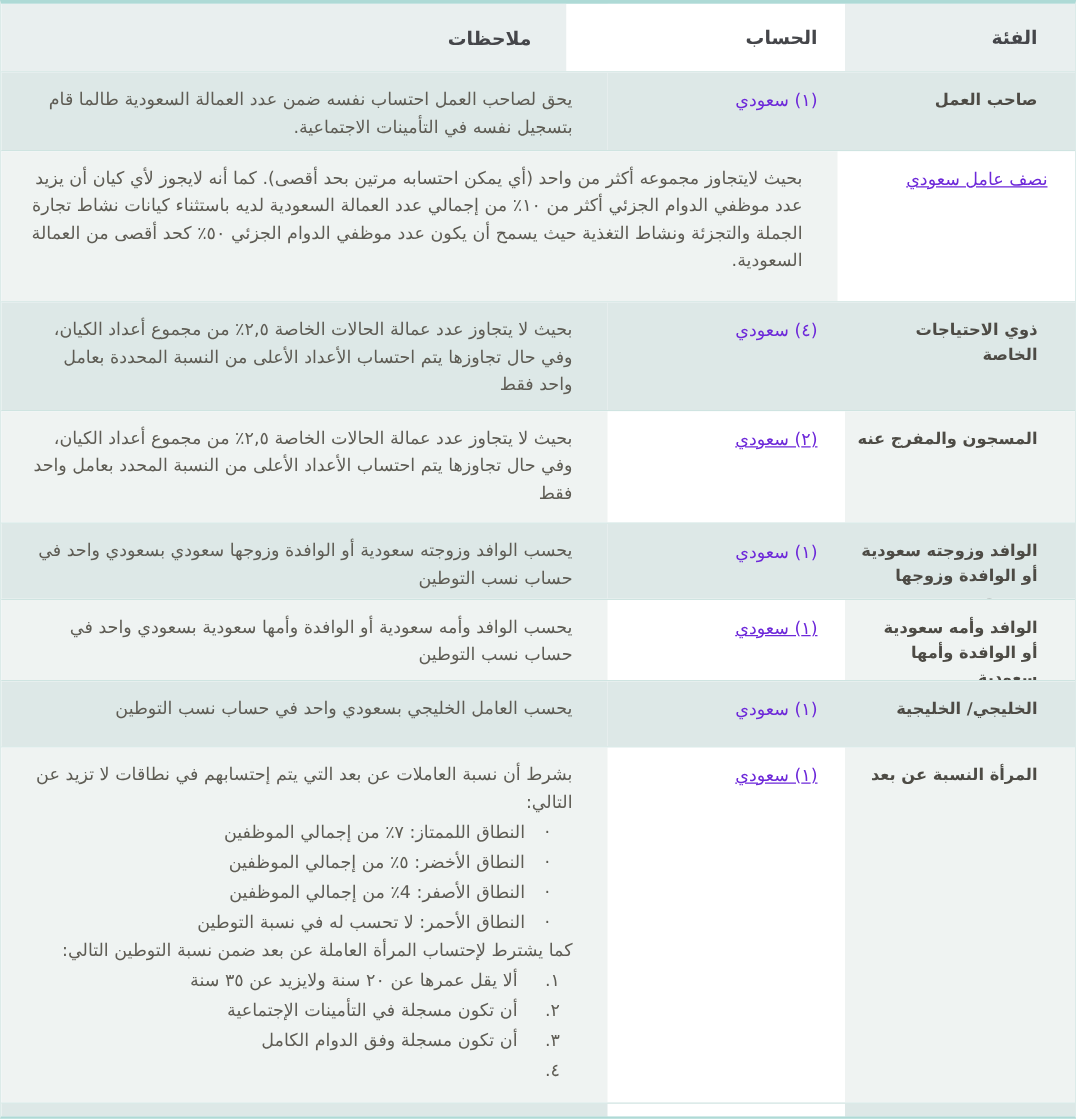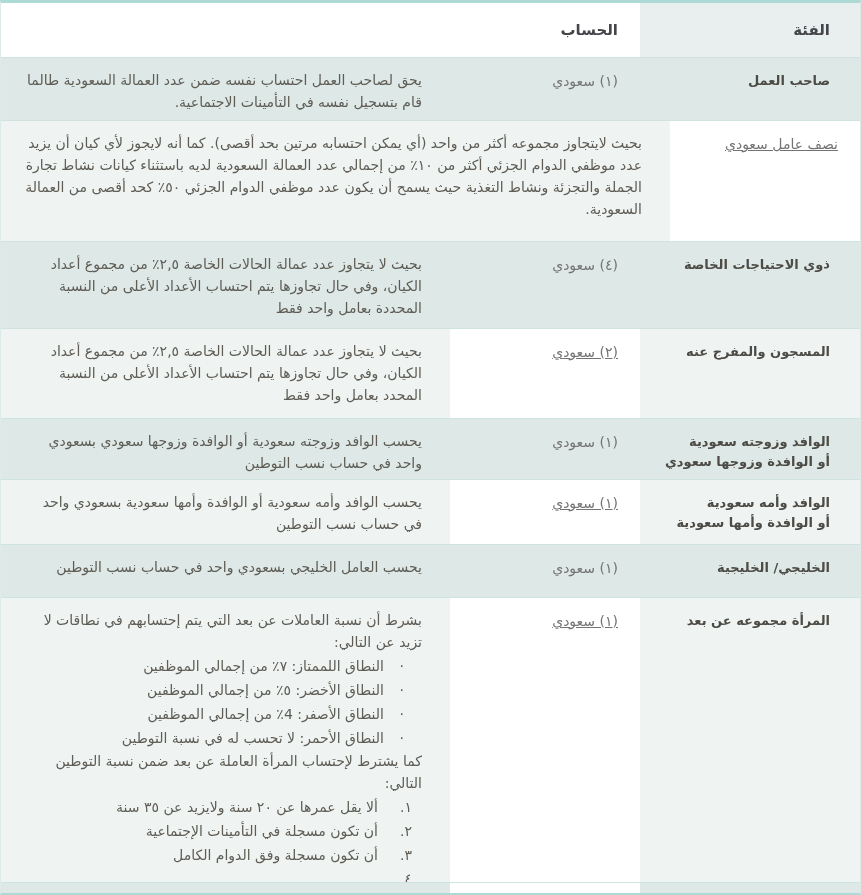--- a/index.html
+++ b/index.html
@@ -13,22 +13,22 @@
     display:flex;flex-direction:column;
     border-top:3px solid #aedad6;
     border-bottom:2px solid #aedad6;
     border-left:1px solid #dcebe9;
     border-right:1px solid #dcebe9;
     background:#ffffff;
   }
   .row{display:flex;flex:0 0 auto;box-sizing:border-box;overflow:hidden;}
   .row + .row{border-top:1px solid #cfe4e1;}
   .cell{box-sizing:border-box;overflow:hidden;}
-  .c-cat{width:220px;padding:13px 30px 8px 8px;font-size:13px;font-weight:bold;color:#4d4b45;line-height:20px;text-align:right;}
-  .c-cnt{width:190px;padding:13px 22px 8px 8px;font-size:14px;color:#737373;line-height:20px;text-align:right;}
+  .c-cat{width:184px;padding:13px 30px 8px 8px;font-size:13px;font-weight:bold;color:#4d4b45;line-height:20px;text-align:right;}
+  .c-cnt{width:190px;padding:13px 22px 8px 8px;font-size:14px;color:#6d28d9;line-height:20px;text-align:right;}
   .c-note{flex:1;padding:11px 28px 8px 22px;font-size:14px;color:#5e5c54;line-height:22px;text-align:right;}
   
   .hdr .c-cat,.hdr .c-note{background:#e9efef;}
   .hdr .c-cnt{background:#ffffff;margin-left:33px;}
   .dark .c-cat,.dark .c-note,.dark .c-cnt{background:#dde8e7;}
   .light .c-cat,.light .c-note{background:#eff3f2;}
   .light .c-cnt{background:#ffffff;text-decoration:underline;}
   .hdr .cell{font-weight:bold;font-size:15px;color:#45464a;padding-top:17px;}
   
   .r-hdr{height:54px;}
@@ -52,20 +52,21 @@
   ol.nlist .itx{flex:1;}
 </style>
 </head>
 <body>
 
 <div class="table">
 
   <div class="row hdr r-hdr">
     <div class="cell c-cat">الفئة</div>
     <div class="cell c-cnt">الحساب</div>
+    <div class="cell c-note">ملاحظات</div>
   </div>
 
   <div class="row dark r-0">
     <div class="cell c-cat">صاحب العمل</div>
     <div class="cell c-cnt">(١) سعودي</div>
     <div class="cell c-note">يحق لصاحب العمل احتساب نفسه ضمن عدد العمالة السعودية طالما قام بتسجيل نفسه في التأمينات الاجتماعية.</div>
   </div>
 
   <div class="row light r-1">
     <div class="cell c-cnt">نصف عامل سعودي</div>
@@ -102,21 +103,21 @@
     <div class="cell c-note">يحسب الوافد وأمه سعودية أو الوافدة وأمها سعودية بسعودي واحد في حساب نسب التوطين</div>
   </div>
 
   <div class="row dark r-6">
     <div class="cell c-cat">الخليجي/ الخليجية</div>
     <div class="cell c-cnt">(١) سعودي</div>
     <div class="cell c-note">يحسب العامل الخليجي بسعودي واحد في حساب نسب التوطين</div>
   </div>
 
   <div class="row light r-7">
-    <div class="cell c-cat">المرأة مجموعه عن بعد</div>
+    <div class="cell c-cat">المرأة النسبة عن بعد</div>
     <div class="cell c-cnt">(١) سعودي</div>
     <div class="cell c-note">
       <p>بشرط أن نسبة العاملات عن بعد التي يتم إحتسابهم في نطاقات لا تزيد عن التالي:</p>
       <ul class="blist">
         <li>
           <span class="dot">·</span>
           <span>النطاق اللممتاز: ٧٪ من إجمالي الموظفين</span>
         </li>
         <li>
           <span class="dot">·</span>

